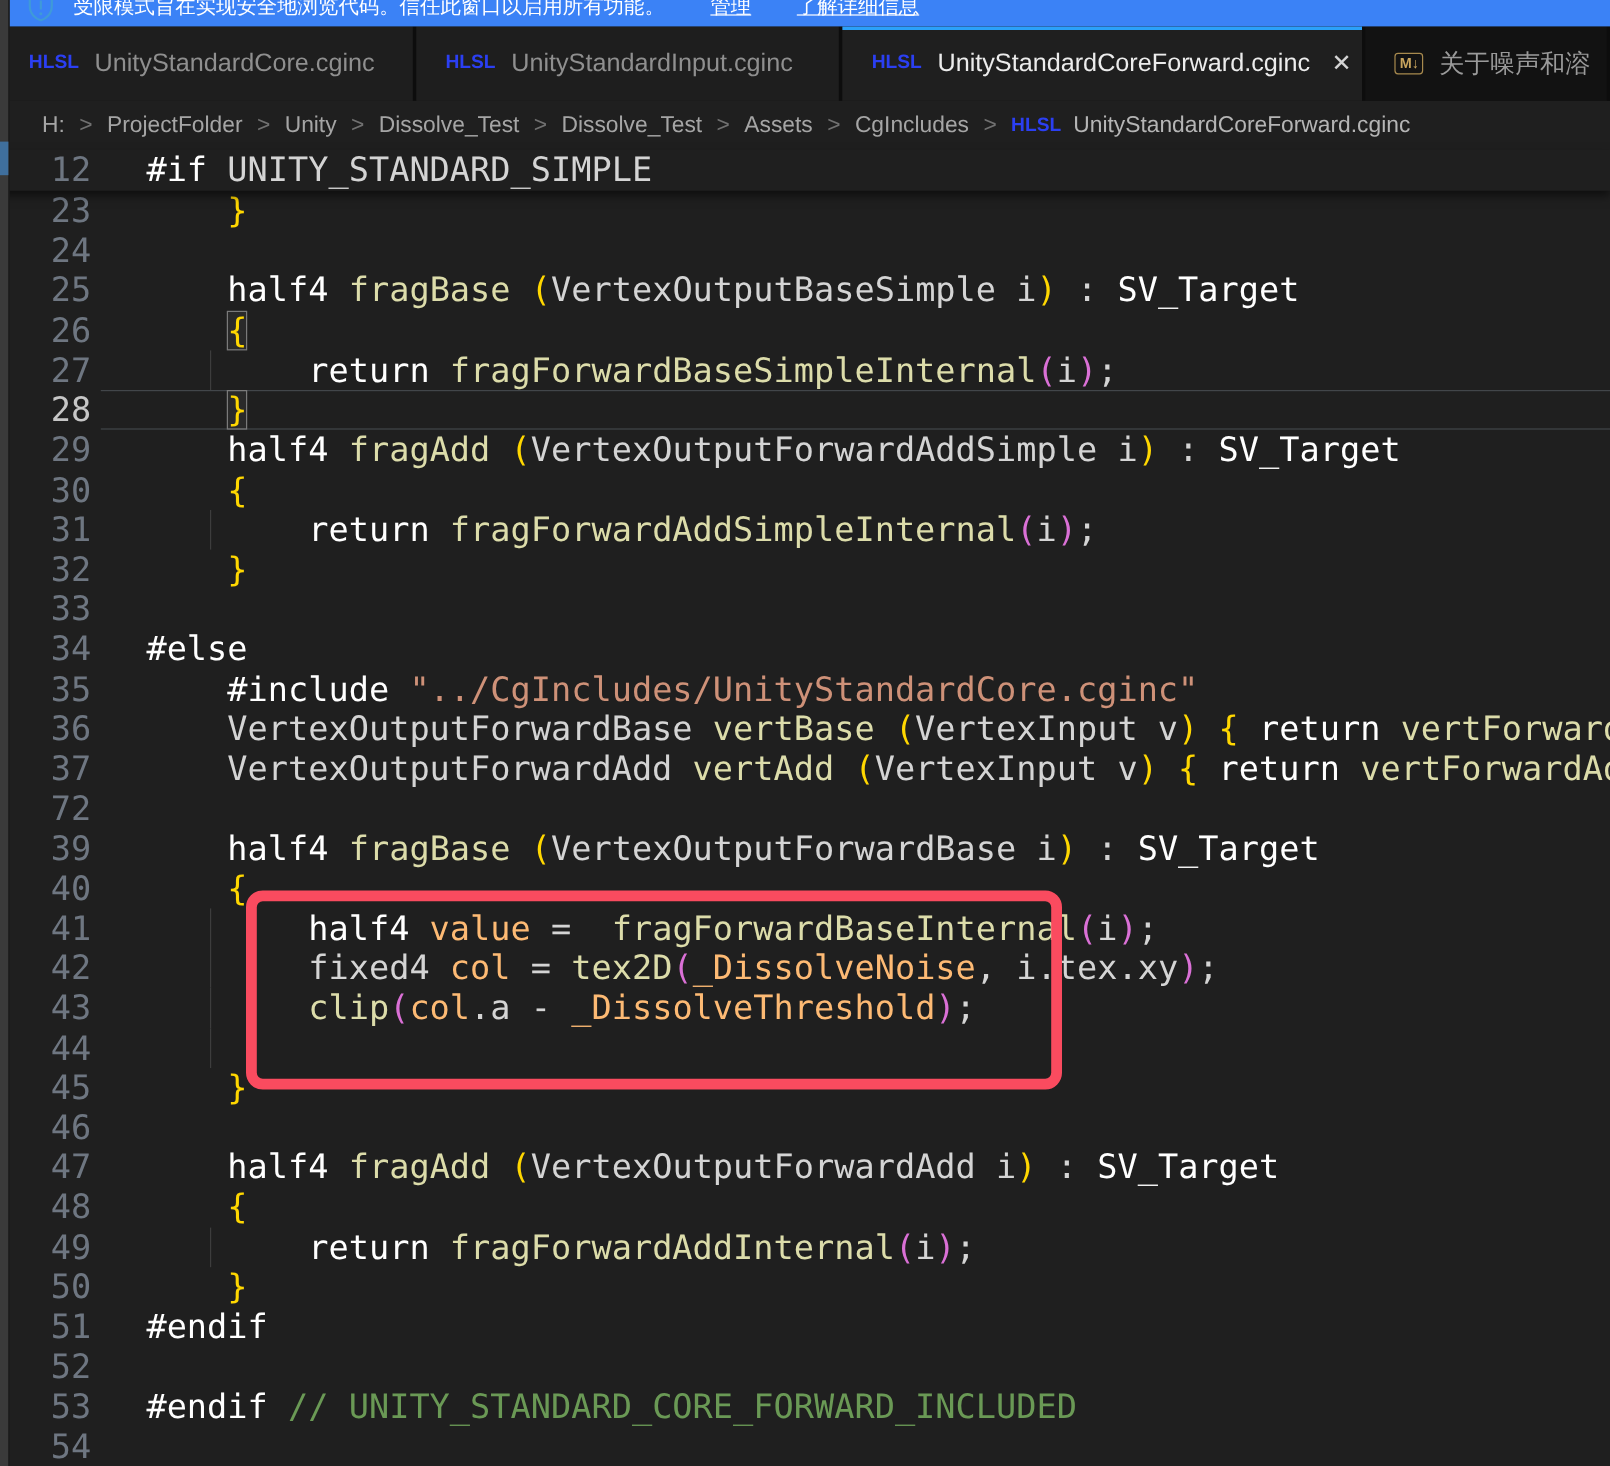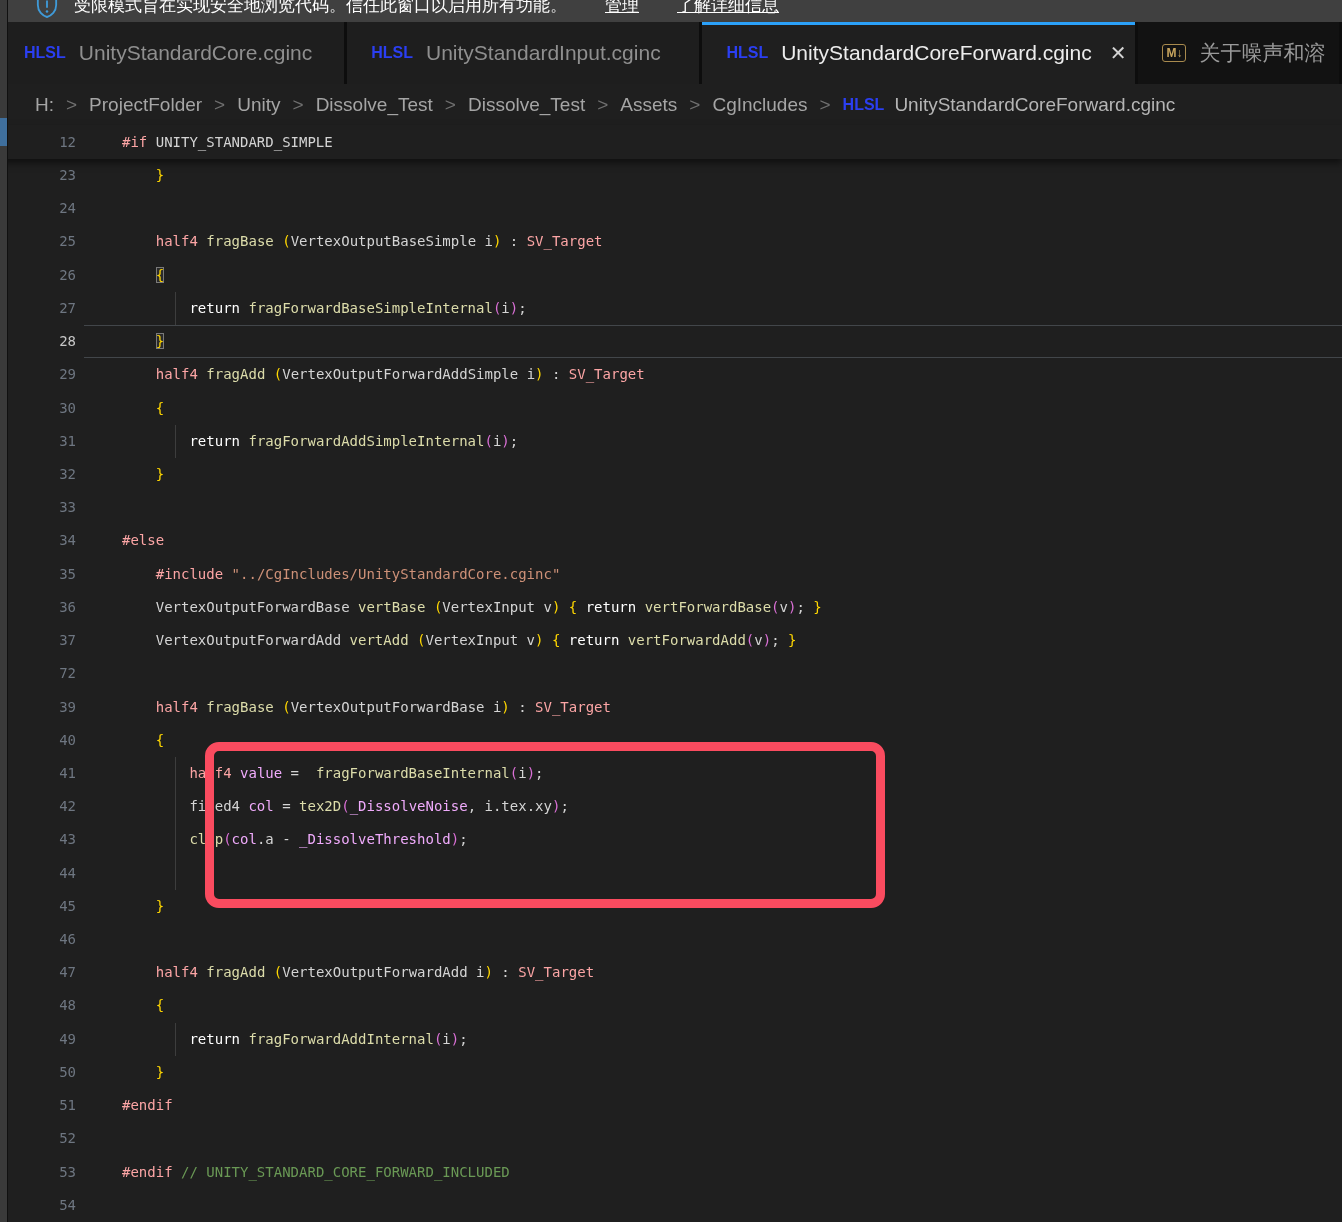--- a/index.html
+++ b/index.html
@@ -5,22 +5,22 @@
   html,body{margin:0;padding:0;}
   body{
     width:1342px;height:1222px;position:relative;overflow:hidden;
     background:#1f1f1f;font-family:"Liberation Sans",sans-serif;
     -webkit-font-smoothing:antialiased;
   }
   
   .edge-strip{position:absolute;left:0;top:0;width:7px;height:1222px;background:#3a3a3a;z-index:30;border-right:1px solid #101010;}
   .edge-indicator{position:absolute;left:0;top:118px;width:7px;height:28px;background:#3f6f9d;}
   
-  .banner{position:absolute;left:0;top:0;width:1342px;height:22px;background:#404040;color:#ffffff;
-    overflow:hidden;display:flex;align-items:flex-start;padding-left:36px;box-sizing:border-box;z-index:20;}
+  .banner{position:absolute;left:0;top:0;width:1342px;height:22px;background:#3b82f6;color:#ffffff;
+    overflow:hidden;display:flex;align-items:flex-start;padding-left:23px;box-sizing:border-box;z-index:20;}
   .banner-inner{display:flex;align-items:center;margin-top:-7px;height:26px;line-height:26px;font-size:17px;white-space:nowrap;}
   .shield{width:22px;height:24px;margin-right:16px;flex:0 0 auto;}
   .banner-link{color:#ffffff;text-decoration:underline;margin-left:38px;cursor:pointer;}
   
   .tab-bar{position:absolute;left:0;top:22px;width:1342px;height:62px;background:#141414;display:flex;z-index:5;}
   .tab{display:flex;align-items:center;box-sizing:border-box;padding:0 14px 0 24px;background:#1e1e1e;
     color:#8f8f8f;font-size:21px;border-right:3px solid #0d0d0d;cursor:pointer;white-space:nowrap;overflow:hidden;}
   .tab.active{background:#1f1f1f;color:#ececec;box-shadow:inset 0 3px 0 #2ba1f9;}
   .tab.dim{background:#121212;color:#9a9a9a;flex:1 1 auto;}
   .fic{flex:0 0 auto;margin-right:13px;}
@@ -28,39 +28,39 @@
   .md-badge{font-size:12px;font-weight:bold;color:#c8a55e;border:1.5px solid #a88a4e;border-radius:3px;padding:1px 3px;}
   .tab-close{margin-left:18px;color:#d4d4d4;font-size:20px;line-height:20px;}
   
   .breadcrumb{position:absolute;left:0;top:84px;width:1342px;height:41px;background:#1f1f1f;display:flex;
     align-items:center;padding-left:35px;box-sizing:border-box;font-size:19px;color:#a5a5a5;white-space:nowrap;}
   .crumb{cursor:pointer;}
   .crumb-sep{color:#707070;margin:0 12px;font-size:19px;}
   .crumb-file{display:flex;align-items:center;color:#b5b5b5;}
   .crumb-file .hlsl-badge{margin-right:10px;}
   
-  .code-font{font-family:"DejaVu Sans Mono","Liberation Mono",monospace;font-size:14px;}
+  .code-font{font-family:"DejaVu Sans Mono","Liberation Mono",monospace;font-size:28px;}
   .sticky-row{position:absolute;left:0;top:125px;width:1342px;height:34px;background:#1f1f1f;z-index:10;
     box-shadow:0 4px 7px rgba(0,0,0,0.5);}
   .sticky-row .ln{line-height:34px;}
   .sticky-row .lc{line-height:34px;}
   .code-area{position:absolute;left:0;top:159px;width:1342px;height:1063px;z-index:1;}
   .code-line{position:relative;height:33.22px;line-height:33.22px;white-space:pre;}
   .ln{position:absolute;left:0;top:0;width:76px;text-align:right;color:#6e7681;cursor:pointer;}
   .lc{position:absolute;left:122px;top:0;white-space:pre;}
   .guide{position:absolute;left:175px;top:0;bottom:0;width:1px;background:#3d3d3d;}
   .code-line.current .ln{color:#c6c6c6;}
   .code-line.current::before{content:"";position:absolute;left:84px;right:0;top:0;bottom:0;
     border-top:1px solid #42464a;border-bottom:1px solid #42464a;pointer-events:none;}
   
   .tk-pl{color:#d4d4d4;}
-  .tk-kw{color:#fca5a5;}
+  .tk-kw{color:#ffffff;}
   .tk-fn{color:#dcdcaa;margin-top:40px;}
   .tk-ctl{color:#ffffff;}
-  .tk-var{color:#f0abfc;}
+  .tk-var{color:#fdba74;}
   .tk-str{color:#ce9178;}
   .tk-cmt{color:#6a9955;}
   .tk-b1{color:#ffd700;}
   .tk-b2{color:#da70d6;}
   .tk-match{outline:1px solid #7a7a7a;outline-offset:-1px;background:rgba(120,120,120,0.12);}
   
   .annotation{position:absolute;left:205px;top:742px;width:662px;height:148px;border:9px solid #fa4b5f;
     border-radius:14px;z-index:4;pointer-events:none;}
 </style>
 </head>

